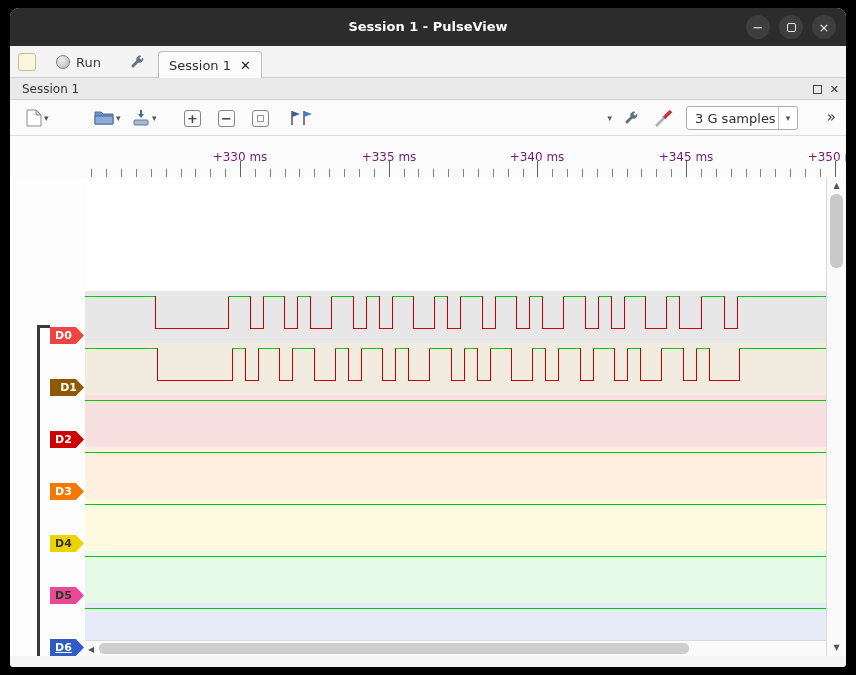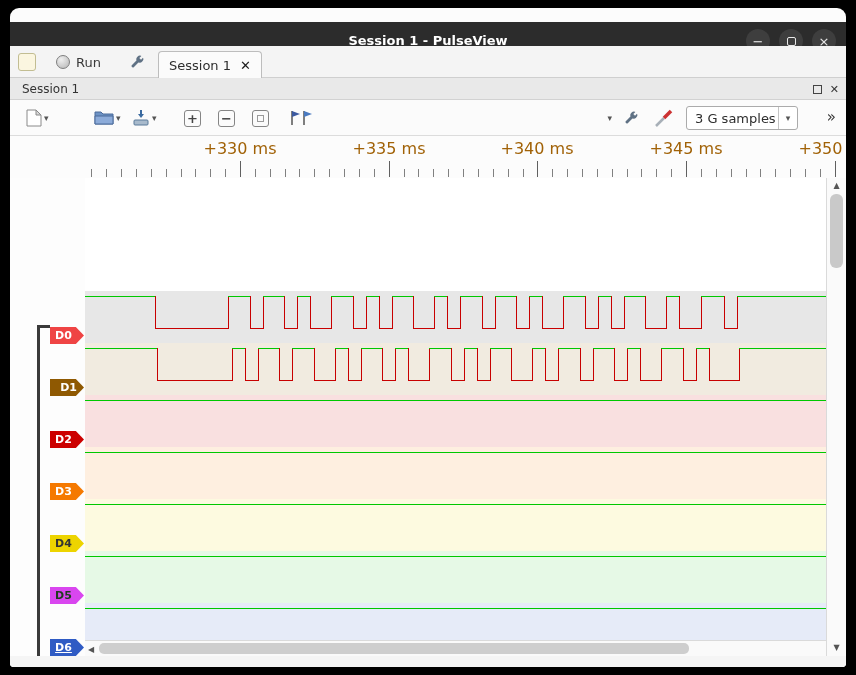--- a/index.html
+++ b/index.html
@@ -1,21 +1,21 @@
 <!DOCTYPE html>
 <html><head>
 <meta charset="utf-8">
 <style>
   * { margin:0; padding:0; box-sizing:border-box; }
   html,body { width:856px; height:675px; background:#000; font-family:"DejaVu Sans", sans-serif; overflow:hidden; }
   .window { position:absolute; left:10px; top:8px; width:836px; height:659px; background:#fcfcfc;
             border-radius:9px 9px 4px 4px; overflow:hidden; }
 
   
-  .titlebar { position:absolute; left:0; top:0; width:100%; height:38px; background:#2c2c2c;margin-top:14px; }
+  .titlebar { position:absolute; left:0; top:0; width:100%; height:38px; background:#2c2c2c; }
   .wtitle { position:absolute; left:0; top:0; width:100%; height:38px; line-height:38px; text-align:center;
             color:#fff; font-size:13px; font-weight:bold; }
   .winbtns { position:absolute; right:10px; top:7px; display:flex; gap:9px; }
   .winbtn { width:24px; height:24px; border-radius:50%; background:#3e3e3e; color:#e8e8e8;
             display:flex; align-items:center; justify-content:center; font-size:13px; }
   .maxsq { width:9px; height:9px; border:1.5px solid #e8e8e8; border-radius:2px; display:block; }
 
   
   .tabbar { position:absolute; left:0; top:38px; width:100%; height:32px; background:#f4f4f4; border-bottom:1px solid #cfcfcf; }
   .tb-btn { position:absolute; border:none; background:transparent; display:flex; align-items:center; gap:6px;
@@ -50,21 +50,21 @@
                border:1px solid #ababab; border-radius:3px; }
   .combo-box .ctext { position:absolute; left:8px; top:4px; font-size:13px; color:#2e2e2e; white-space:nowrap; }
   .combo-box .cbtn { position:absolute; right:0; top:0; width:19px; height:100%; border-left:1px solid #c4c4c4;
                      display:flex; align-items:center; justify-content:center; }
   .overflow { position:absolute; right:10px; top:8px; font-size:15px; color:#333; }
 
   
   .ruler { position:absolute; left:75px; top:128px; width:761px; height:42px; background:#fcfcfc; overflow:hidden; }
   .tick { position:absolute; bottom:1px; width:1px; height:8px; background:#808080; }
   .tick.major { height:16px; background:#606060; }
-  .rlabel { position:absolute; top:3px; transform:translateX(-50%); font-size:16px; color:#a16207; white-space:nowrap; }
+  .rlabel { position:absolute; top:14px; transform:translateX(-50%); font-size:12px; color:#701a75; white-space:nowrap; }
 
   
   .wavearea { position:absolute; left:0; top:170px; width:100%; height:489px; background:#fff; }
   .gutter { position:absolute; left:0; top:0; width:75px; height:478px; background:#fdfdfd; }
   .bracket-v { position:absolute; left:27px; top:147px; width:3px; height:331px; background:#3a3a3a; }
   .bracket-h { position:absolute; left:27px; top:147px; width:13px; height:3px; background:#3a3a3a; }
   .chlabel { position:absolute; left:40px; width:34px; height:17px; font-size:11px; font-weight:bold;
              line-height:17px; text-align:center; padding-right:7px;
              clip-path:polygon(0 0, 76% 0, 100% 50%, 76% 100%, 0 100%); }
   .plot { position:absolute; left:75px; top:0; width:741px; height:478px; overflow:hidden; }
@@ -269,21 +269,21 @@
 
   <div class="wavearea">
     <div class="gutter" id="gutter">
       <div class="bracket-h"></div>
       <div class="bracket-v"></div>
     <div class="chlabel" style="top: 149px; background: #ef4444; color: rgb(255, 255, 255);">D0</div>
         <div class="chlabel" style="top: 201px; background: rgb(143, 89, 2); color: rgb(255, 255, 255); text-align: right;">D1</div>
         <div class="chlabel" style="top: 253px; background: rgb(204, 0, 0); color: rgb(255, 255, 255);">D2</div>
         <div class="chlabel" style="top: 305px; background: rgb(245, 121, 0); color: rgb(255, 255, 255);">D3</div>
         <div class="chlabel" style="top: 357px; background: rgb(237, 212, 0); color: rgb(51, 51, 51);">D4</div>
-        <div class="chlabel" style="top: 409px; background: #d946ef; color: rgb(29, 61, 29);">D5</div>
+        <div class="chlabel" style="top: 409px; background: #ec4899; color: rgb(29, 61, 29);">D5</div>
         <div class="chlabel" style="top: 461px; background: rgb(47, 91, 196); color: rgb(255, 255, 255); text-decoration: underline;">D6</div>
       </div>
     <div class="plot" id="plot">
         <div class="chrow" style="top: 113px; background: rgba(58, 58, 58, 0.12);"><svg width="741" height="52" shape-rendering="crispEdges">
             <path d="M0 5.5 L70 5.5 L70 37.5 L143 37.5 L143 5.5 L165 5.5 L165 37.5 L178 37.5 L178 5.5 L199 5.5 L199 37.5 L212 37.5 L212 5.5 L225 5.5 L225 37.5 L246 37.5 L246 5.5 L268 5.5 L268 37.5 L281 37.5 L281 5.5 L294 5.5 L294 37.5 L307 37.5 L307 5.5 L328 5.5 L328 37.5 L349 37.5 L349 5.5 L362 5.5 L362 37.5 L375 37.5 L375 5.5 L397 5.5 L397 37.5 L410 37.5 L410 5.5 L431 5.5 L431 37.5 L444 37.5 L444 5.5 L457 5.5 L457 37.5 L478 37.5 L478 5.5 L500 5.5 L500 37.5 L513 37.5 L513 5.5 L526 5.5 L526 37.5 L539 37.5 L539 5.5 L560 5.5 L560 37.5 L581 37.5 L581 5.5 L594 5.5 L594 37.5 L616 37.5 L616 5.5 L639 5.5 L639 37.5 L652 37.5 L652 5.5 L741 5.5" fill="none" stroke="#c80000" stroke-width="1"></path>
             <path d="M0 5.5 L70 5.5 M143 5.5 L165 5.5 M178 5.5 L199 5.5 M212 5.5 L225 5.5 M246 5.5 L268 5.5 M281 5.5 L294 5.5 M307 5.5 L328 5.5 M349 5.5 L362 5.5 M375 5.5 L397 5.5 M410 5.5 L431 5.5 M444 5.5 L457 5.5 M478 5.5 L500 5.5 M513 5.5 L526 5.5 M539 5.5 L560 5.5 M581 5.5 L594 5.5 M616 5.5 L639 5.5 M652 5.5 L741 5.5 " fill="none" stroke="#00c800" stroke-width="1.4"></path>
           </svg></div>
         <div class="chrow" style="top: 165px; background: rgba(143, 89, 2, 0.12);"><svg width="741" height="52" shape-rendering="crispEdges">
             <path d="M0 5.5 L72 5.5 L72 37.5 L147 37.5 L147 5.5 L160 5.5 L160 37.5 L173 37.5 L173 5.5 L194 5.5 L194 37.5 L207 37.5 L207 5.5 L229 5.5 L229 37.5 L250 37.5 L250 5.5 L263 5.5 L263 37.5 L276 37.5 L276 5.5 L297 5.5 L297 37.5 L310 37.5 L310 5.5 L323 5.5 L323 37.5 L344 37.5 L344 5.5 L366 5.5 L366 37.5 L379 37.5 L379 5.5 L392 5.5 L392 37.5 L405 37.5 L405 5.5 L426 5.5 L426 37.5 L447 37.5 L447 5.5 L460 5.5 L460 37.5 L473 37.5 L473 5.5 L495 5.5 L495 37.5 L508 37.5 L508 5.5 L529 5.5 L529 37.5 L542 37.5 L542 5.5 L555 5.5 L555 37.5 L576 37.5 L576 5.5 L598 5.5 L598 37.5 L611 37.5 L611 5.5 L624 5.5 L624 37.5 L654 37.5 L654 5.5 L741 5.5" fill="none" stroke="#c80000" stroke-width="1"></path>
             <path d="M0 5.5 L72 5.5 M147 5.5 L160 5.5 M173 5.5 L194 5.5 M207 5.5 L229 5.5 M250 5.5 L263 5.5 M276 5.5 L297 5.5 M310 5.5 L323 5.5 M344 5.5 L366 5.5 M379 5.5 L392 5.5 M405 5.5 L426 5.5 M447 5.5 L460 5.5 M473 5.5 L495 5.5 M508 5.5 L529 5.5 M542 5.5 L555 5.5 M576 5.5 L598 5.5 M611 5.5 L624 5.5 M654 5.5 L741 5.5 " fill="none" stroke="#00c800" stroke-width="1.4"></path>

